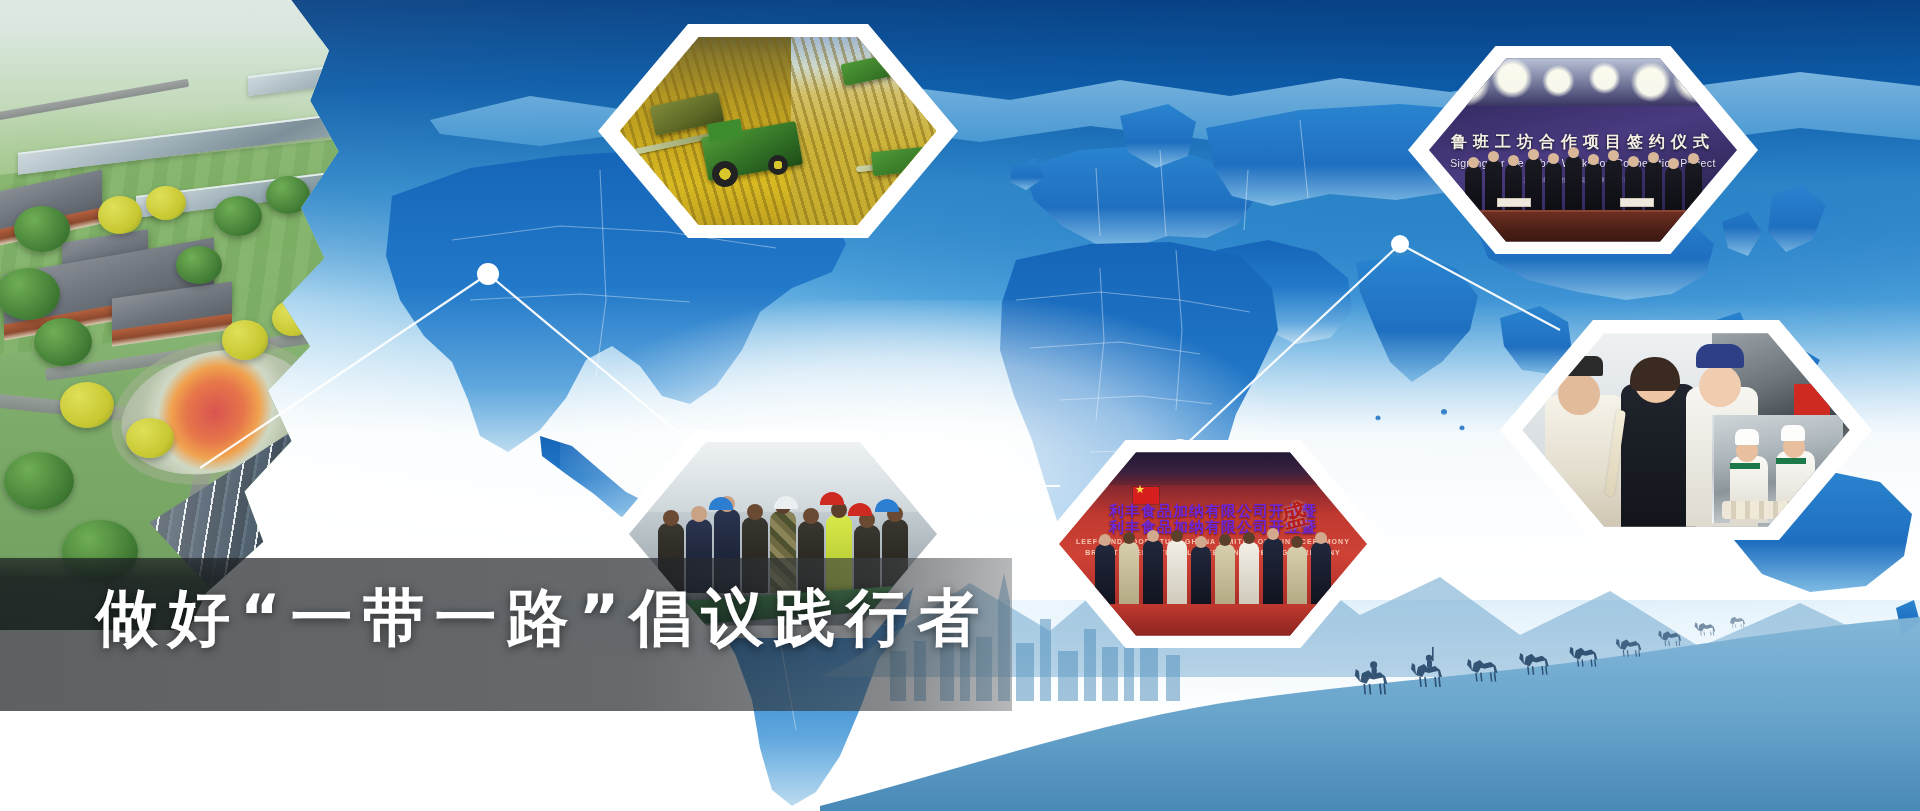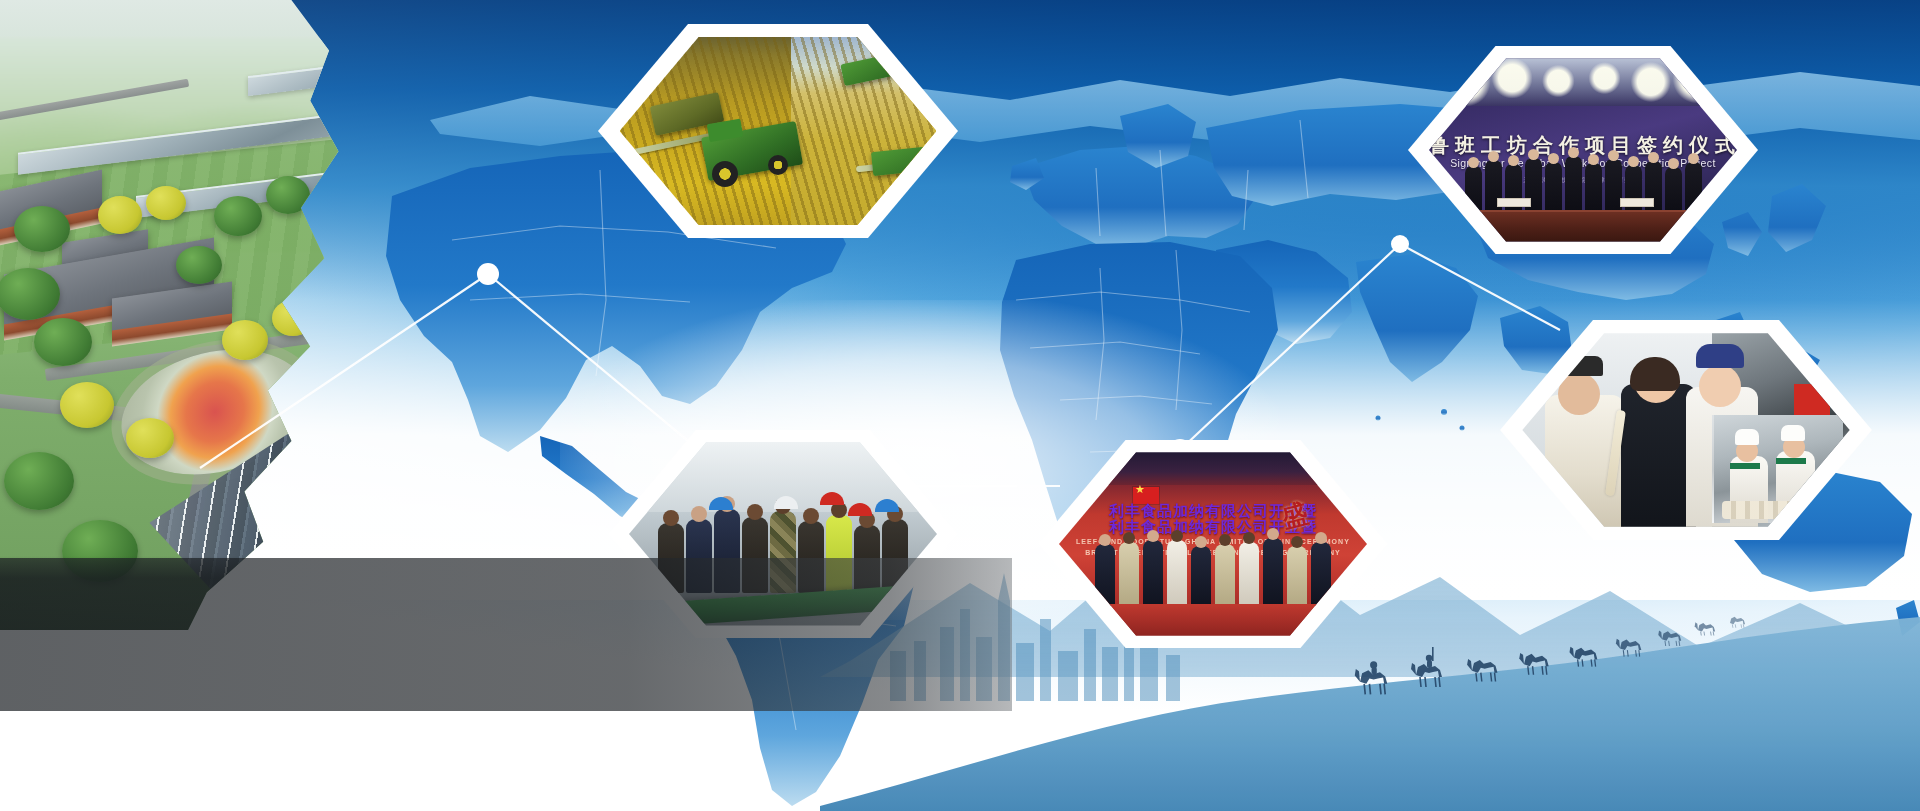--- a/index.html
+++ b/index.html
@@ -182,21 +182,21 @@
       radial-gradient(circle at 12% 50%,rgba(255,255,240,.95) 0 6%,transparent 9%),
       radial-gradient(circle at 27% 42%,rgba(255,255,240,.95) 0 6%,transparent 9%),
       radial-gradient(circle at 42% 48%,rgba(255,255,240,.95) 0 6%,transparent 9%),
       radial-gradient(circle at 57% 42%,rgba(255,255,240,.95) 0 6%,transparent 9%),
       radial-gradient(circle at 72% 50%,rgba(255,255,240,.95) 0 6%,transparent 9%),
       radial-gradient(circle at 87% 44%,rgba(255,255,240,.95) 0 6%,transparent 9%),
       linear-gradient(180deg,#b9c2d6 0%,#6b6f93 60%,#3a3563 100%);
   }
   .luban-cn{
     position:absolute;left:0;right:0;top:40%;text-align:center;
-    color:#f4f1e4;font-size:20px;font-weight:700;letter-spacing:6px;
+    color:#f4f1e4;font-size:16px;font-weight:700;letter-spacing:6px;
     text-shadow:0 1px 3px rgba(0,0,0,.75);white-space:nowrap;
   }
   .luban-en{
     position:absolute;left:0;right:0;top:54%;text-align:center;
     color:#e9e6f2;font-size:10.5px;letter-spacing:.4px;white-space:nowrap;
     text-shadow:0 1px 2px rgba(0,0,0,.7);
   }
   .luban-sub{
     position:absolute;left:0;right:0;top:64%;text-align:center;
     color:rgba(225,222,240,.55);font-size:6px;letter-spacing:.3px;white-space:nowrap;
@@ -726,14 +726,15 @@
         <div class="cs-fig cs2"></div>
         <div class="cs-head csh2"></div>
         <div class="cs-hat csb"></div>
         <div class="cs-collar csc2"></div>
         <div class="dough"></div>
       </div>
     </div>
   </div>
 
   <div class="headline-bar"></div>
+  <div class="headline">做好“一带一路”倡议践行者</div>
 
 </div>
 
 </body></html>

